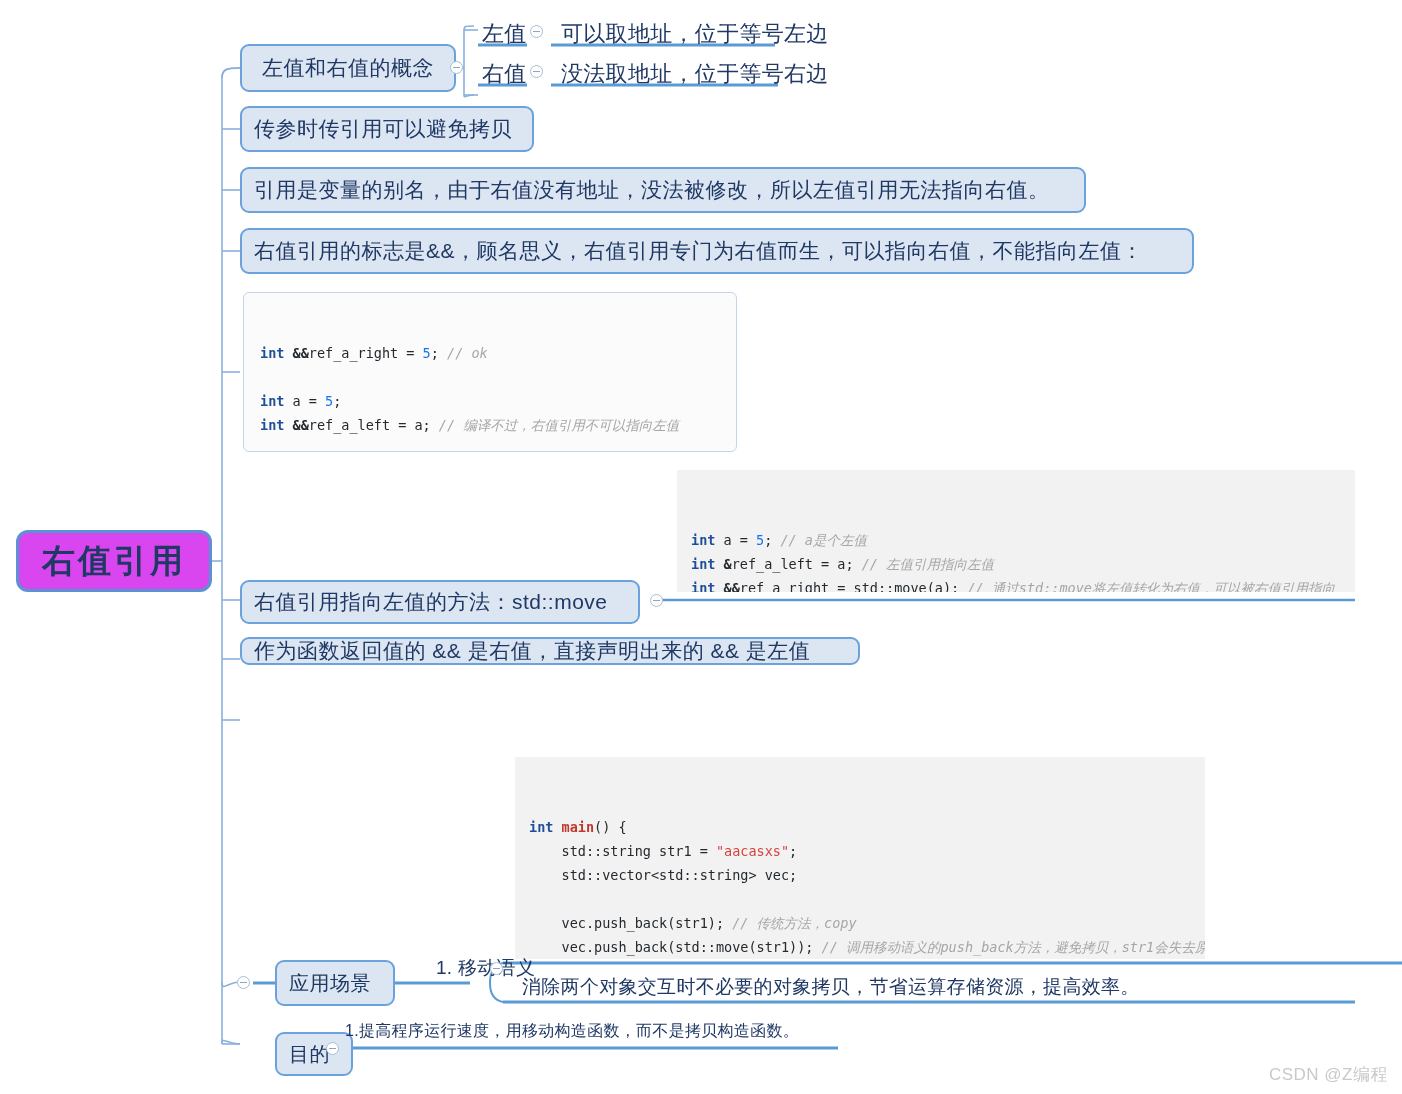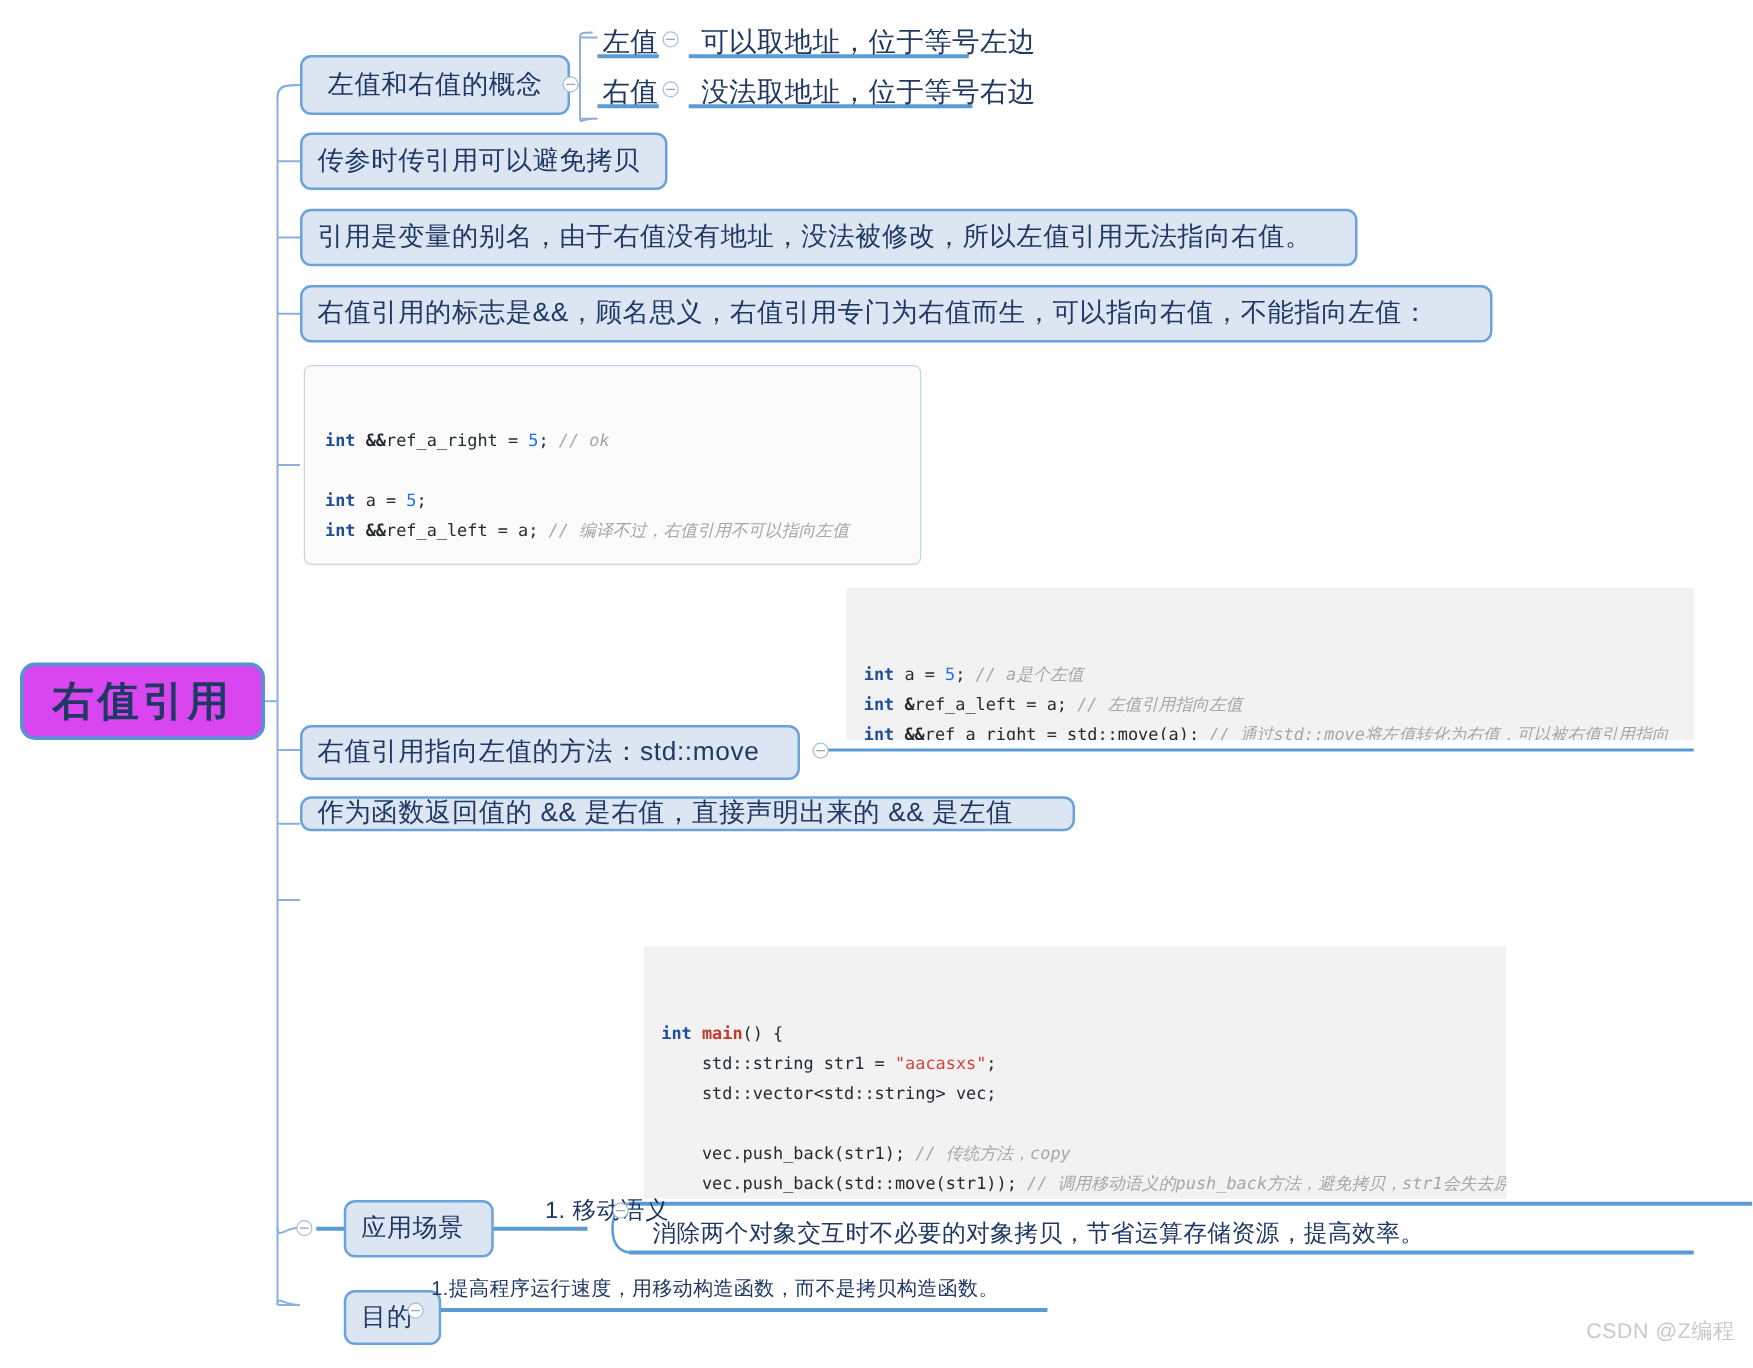--- a/index.html
+++ b/index.html
@@ -111,21 +111,21 @@
   .code .fn   { color: #c0392b; font-weight: bold; }
   .code .num  { color: #1a73e8; }
   .code .str  { color: #d6433b; }
   .code .cmt  { color: #a6a6a6; font-style: italic; }
   .code .amp  { font-weight: bold; }
 
   
   .watermark {
     position: absolute;
     right: 14px;
-    bottom: 18px;
+    bottom: 8px;
     color: #c9c9c9;
     font-size: 17px;
     letter-spacing: .5px;
     white-space: nowrap;
   }
 </style>
 </head>
 <body>
 
 <div id="canvas">

